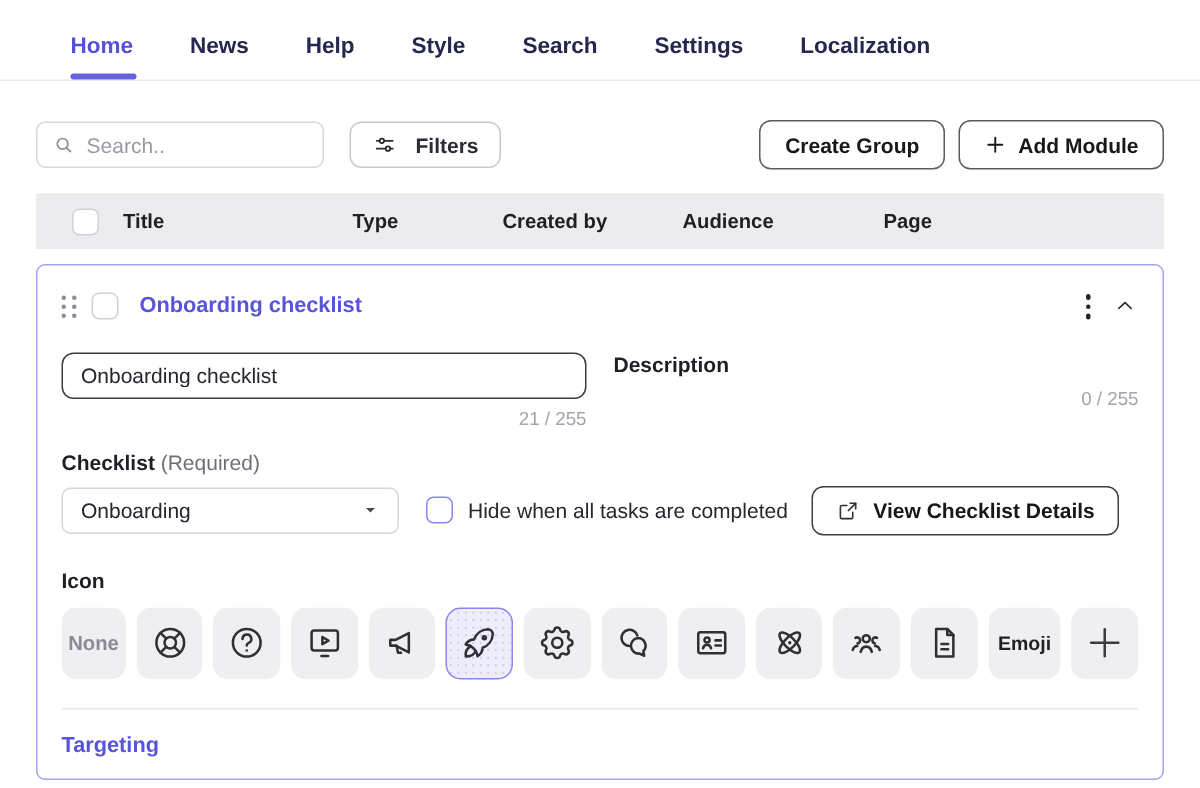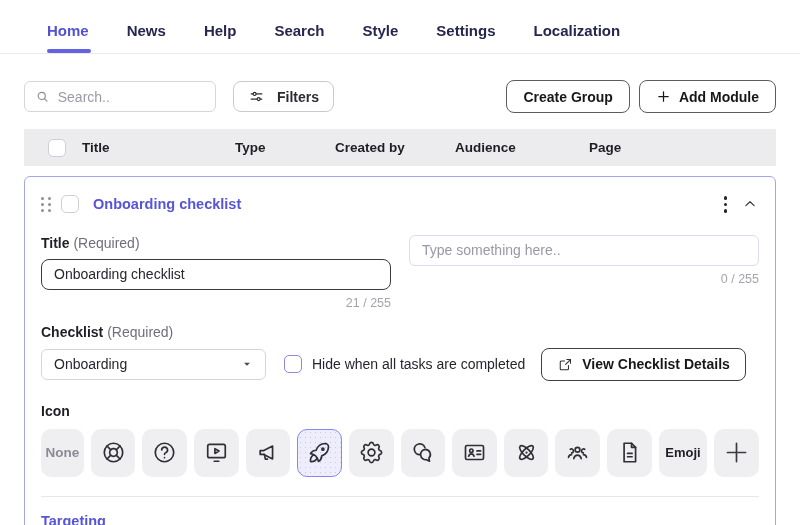--- a/index.html
+++ b/index.html
@@ -91,22 +91,22 @@
   .divider { margin-top:19px; border-top:1px solid #e7e7eb; }
   .targeting { margin-top:16px; color:#5754d7; font-weight:700; font-size:14.5px; cursor:pointer; }
 </style>
 </head>
 <body>
 
 <nav class="topnav">
   <div class="tab active">Home</div>
   <div class="tab">News</div>
   <div class="tab">Help</div>
+  <div class="tab">Style</div>
   <div class="tab">Search</div>
-  <div class="tab">Style</div>
   <div class="tab">Settings</div>
   <div class="tab">Localization</div>
 </nav>
 
 <div class="toolbar">
   <div class="searchbox">
     <svg width="17" height="17" viewBox="0 0 24 24">
       <circle cx="11" cy="11" r="5.8" fill="none" stroke="#8a8a95" stroke-width="1.8"></circle>
       <line x1="15.4" y1="15.4" x2="19.5" y2="19.5" stroke="#8a8a95" stroke-width="1.8" stroke-linecap="round"></line>
     </svg>
@@ -169,29 +169,27 @@
       <div class="chev">
         <svg width="18" height="18" viewBox="0 0 24 24">
           <path d="M6.5 14.2L12 9l5.5 5.2" class="g" stroke="#232329"></path>
         </svg>
       </div>
     </div>
   </div>
 
   <div class="fields-row">
     <div class="field-left">
-      <div class="field-label">
-        <span>Title</span>
-        <span class="req">(Required)</span>
-      </div>
       <input class="text-input title-input" type="text" value="Onboarding checklist" style="">
       <div class="counter">21 / 255</div>
     </div>
     <div class="field-right">
-      <input class="text-input desc-input" type="text" placeholder="Type something here.." style="">
+      <div class="field-label">
+        <span>Description</span>
+      </div>
       <div class="counter">0 / 255</div>
     </div>
   </div>
 
   <div class="field-label checklist-label">
     <span>Checklist</span>
     <span class="req">(Required)</span>
   </div>
   <div class="checklist-row">
     <div class="select">

